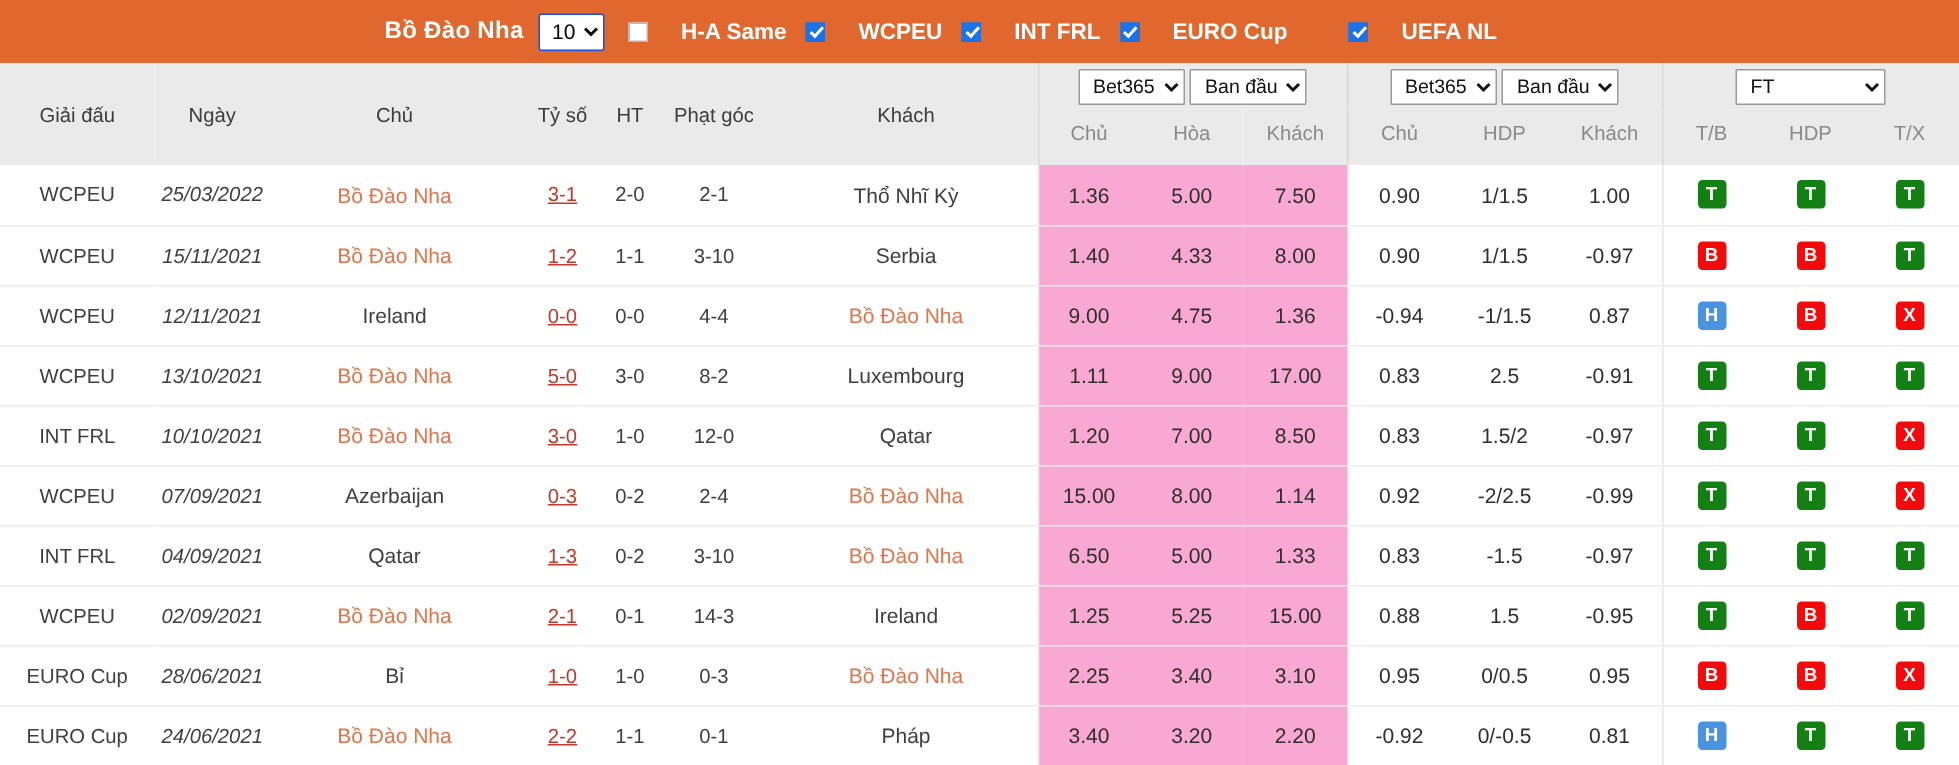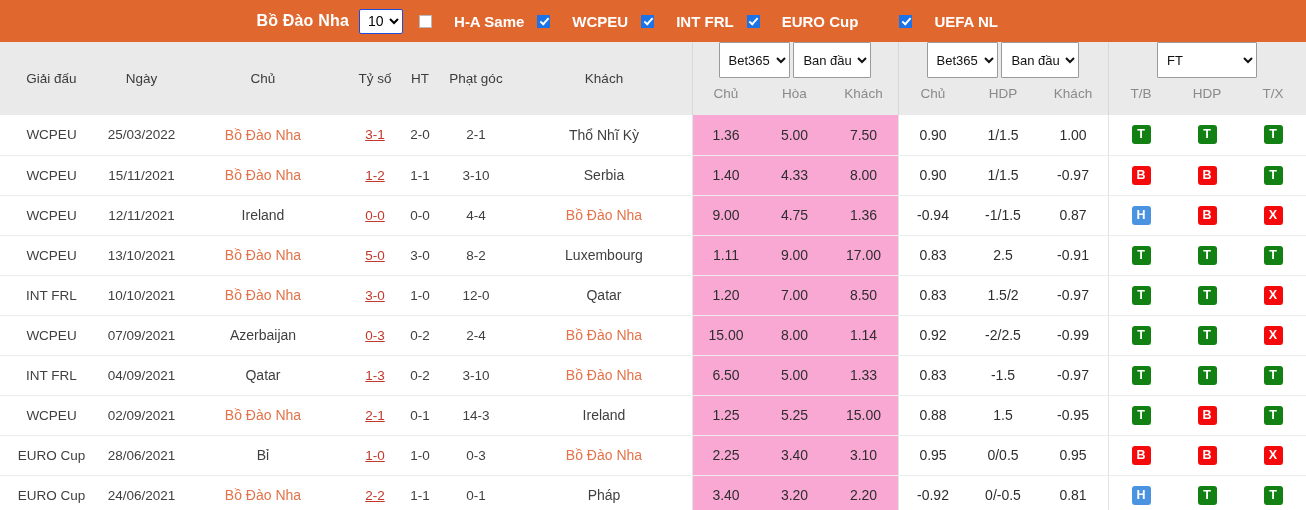--- a/index.html
+++ b/index.html
@@ -118,21 +118,21 @@
     text-align: center;
     color: #8a8a8a;
     font-size: 13.5px;
     font-weight: normal;
     border: none;
   }
 
   select.hdr-select {
     font-family: "Liberation Sans", sans-serif;
     font-size: 13px;
-    height: 36px;
+    height: 24px;
     border: 1px solid #9a9a9a;
     background: #ffffff;
     color: #111;
     border-radius: 1px;
     padding: 1px 2px 1px 5px;
   }
   select.hdr-select.wide {
     width: 100px;
     padding-right: 6px;
   }
@@ -145,21 +145,21 @@
   tbody td {
     text-align: center;
     vertical-align: middle;
     border-bottom: 1px solid #ededed;
     padding: 0;
     white-space: nowrap;
   }
   tbody tr td.sep { box-shadow: inset 1px 0 0 #e4e4e4; }
 
   .c-league { color: #3f3f3f; font-size: 13.5px; }
-  .c-date   { color: #3f3f3f; font-size: 13.5px; }
+  .c-date   { color: #3f3f3f; font-size: 13.5px; font-style: italic; }
   .c-team   { color: #3f3f3f; font-size: 14px; }
   .c-team.hl { color: #e2734a; }
   .c-score  { color: #c0392b; font-size: 13.5px; text-decoration: underline; }
   .c-ht     { color: #3f3f3f; font-size: 13.5px; }
   .c-corner { color: #3f3f3f; font-size: 13.5px; }
   .c-odds   { color: #2e2e2e; font-size: 14px; }
 
   td.band { background: #f9a8d4; }
 
   .badge {

